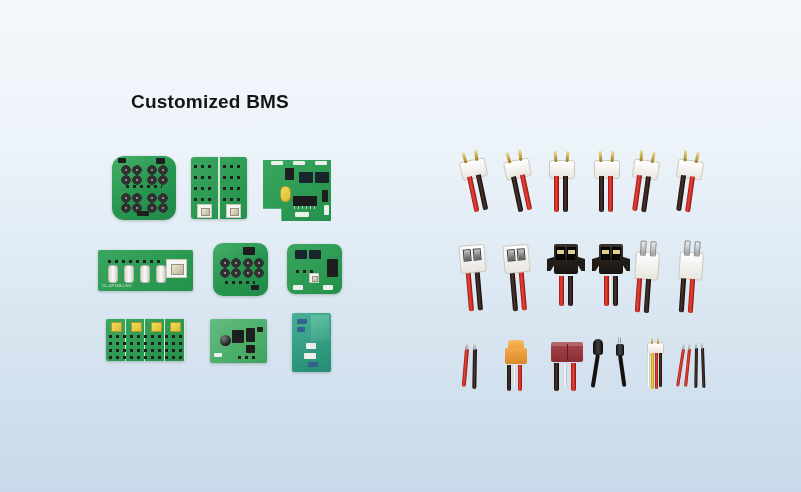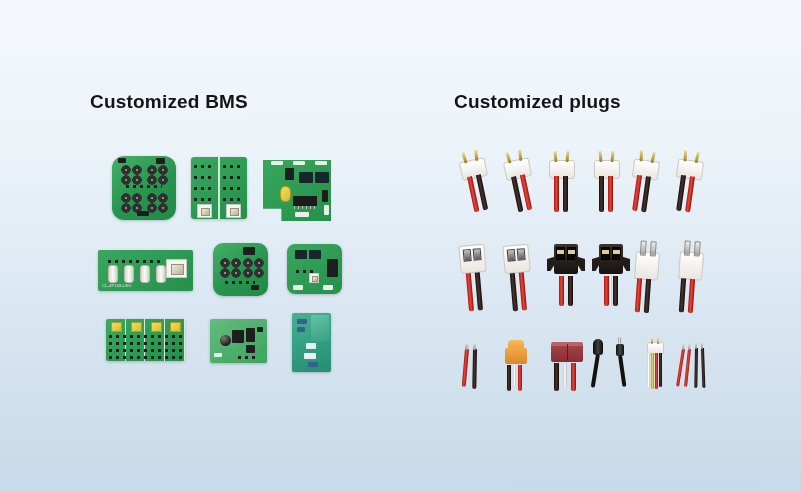--- a/index.html
+++ b/index.html
@@ -1,19 +1,19 @@
 <!DOCTYPE html>
 <html><head>
 <meta charset="utf-8">
 <style>
   html,body{margin:0;padding:0;}
   .stage{position:relative;width:801px;height:492px;overflow:hidden;
     background:linear-gradient(180deg,#f4f8fc 0%,#ecf3f9 30%,#dae7f2 62%,#c8d9e9 100%);
     font-family:"Liberation Sans",sans-serif;}
-  .title{position:absolute;top:91px;width:240px;font-size:19px;font-weight:700;color:#141414;letter-spacing:.2px;}
+  .title{position:absolute;top:91px;width:240px;text-align:center;font-size:19px;font-weight:700;color:#141414;letter-spacing:.2px;}
   .t-bms{left:90px;} .t-plugs{left:454px;}
 
   
   .pcb{position:absolute;box-shadow:0 1px 3px rgba(25,45,35,.25);}
   .pcb *{position:absolute;}
   .g1{background:linear-gradient(145deg,#44af67,#27954f 55%,#1f8a47);}
   .g2{background:linear-gradient(145deg,#3aa65f,#23914b);}
   .gl{background:linear-gradient(145deg,#63bc7e,#3da45f);}
   .gt{background:linear-gradient(160deg,#47b196,#238c72);}
   .quadcaps{width:24px;height:20px;background:
@@ -108,21 +108,20 @@
   .jmbody::before,.jmbody::after{content:"";position:absolute;top:-5px;width:2px;height:6px;
     background:linear-gradient(180deg,#e8dca6,#a98f3d);}
   .jmbody::before{left:3px;} .jmbody::after{left:9px;}
 </style>
 </head>
 <body>
 
 <div class="stage">
 
   <div class="title t-bms">Customized BMS</div>
-  <div class="title t-plugs">Customized plugs</div>
 
   <div class="pcb b1 g1" title="square BMS board with MOSFET capacitor clusters">
     <div class="quadcaps" style="left:8px;top:9px"></div>
     <div class="quadcaps" style="left:34px;top:9px"></div>
     <div class="quadcaps" style="left:8px;top:37px"></div>
     <div class="quadcaps" style="left:34px;top:37px"></div>
     <div class="chip" style="left:6px;top:2px;width:8px;height:5px"></div>
     <div class="chip" style="left:44px;top:2px;width:9px;height:6px"></div>
     <div class="resrow" style="left:14px;top:29px;width:36px"></div>
     <div class="chip" style="left:25px;top:55px;width:12px;height:5px"></div>

